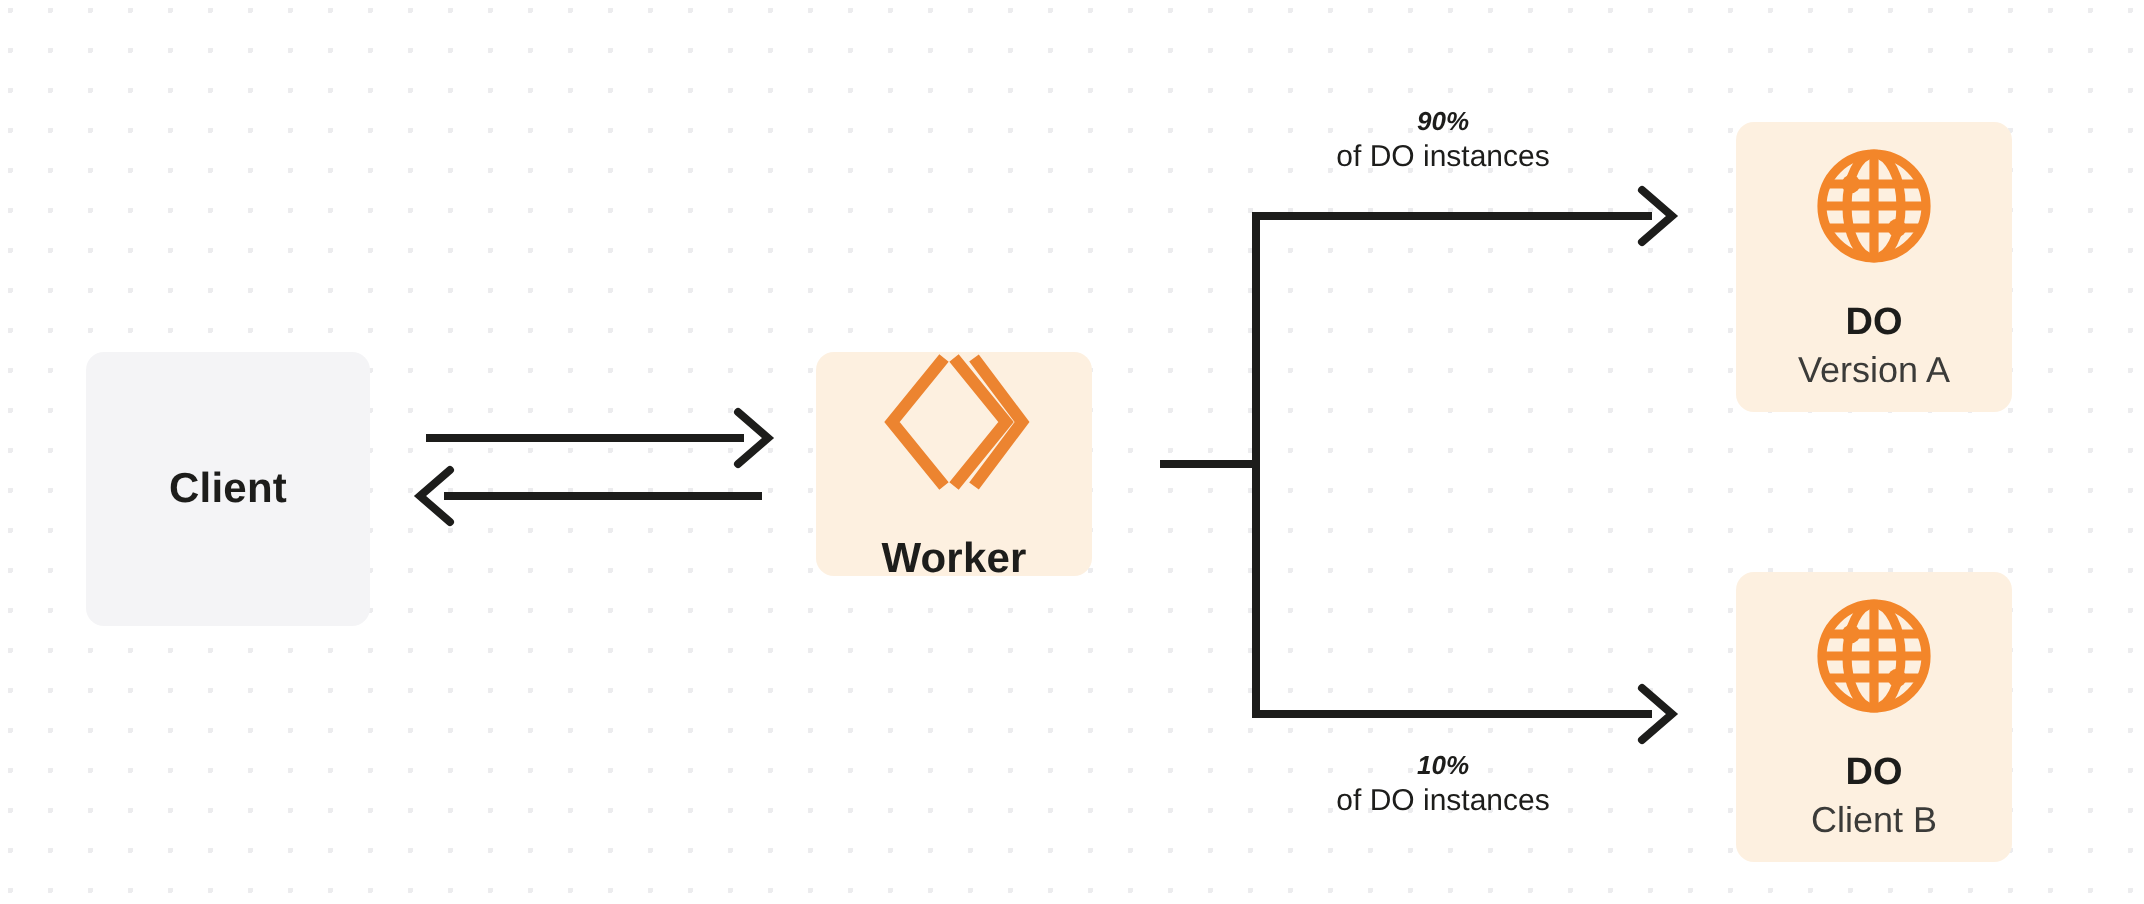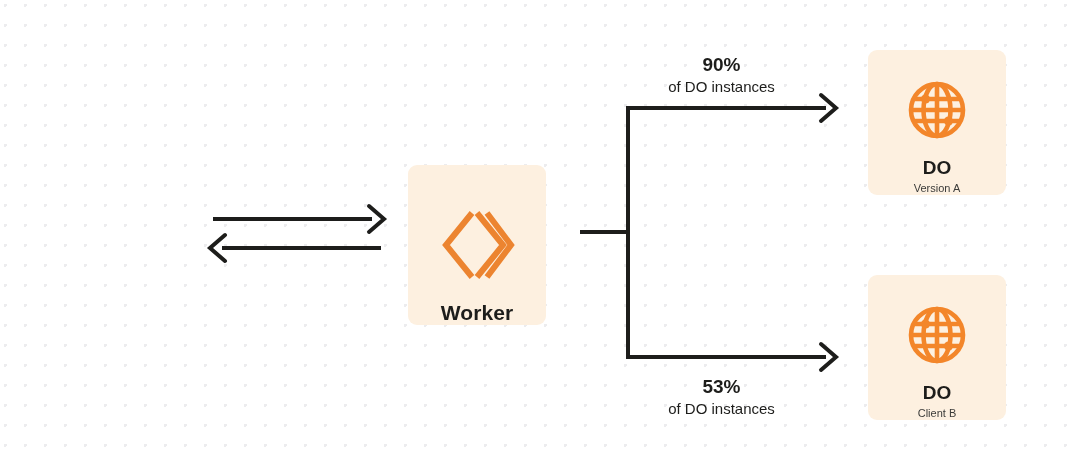--- a/index.html
+++ b/index.html
@@ -21,21 +21,22 @@
     -webkit-font-smoothing: antialiased;
   }
 
   .node {
     position: absolute;
     box-sizing: border-box;
     border-radius: 9px;
     display: flex;
     flex-direction: column;
     align-items: center;
-    justify-content: flex-end;
+    justify-content: center;
+    margin-top: 11px;
   }
 
   
   #node-client {
     left: 43px;
     top: 165px;
     width: 142px;
     height: 137px;
     background: #f4f4f6;
   }
@@ -44,21 +45,21 @@
     font-weight: bold;
     color: #1d1d1b;
     letter-spacing: 0.1px;
   }
 
   
   #node-worker {
     left: 408px;
     top: 165px;
     width: 138px;
-    height: 160px;
+    height: 112px;
     background: #fdf0e0;
   }
   .worker-icon {
     margin-top: 2px;
     margin-bottom: 16px;
   }
   .worker-label {
     font-size: 21px;
     font-weight: bold;
     color: #1d1d1b;
@@ -75,21 +76,21 @@
   #node-do-a { top: 50px; }
   #node-do-b { top: 275px; }
   .do-icon { margin-bottom: 11px; margin-top: 2px; }
   .do-title {
     font-size: 19px;
     font-weight: bold;
     color: #1d1d1b;
     line-height: 1.12;
   }
   .do-subtitle {
-    font-size: 11px;
+    font-size: 18px;
     font-weight: normal;
     color: #3b3b39;
     line-height: 1.3;
     margin-top: 2px;
   }
 
   
   #wires {
     position: absolute;
     left: 0; top: 0;
@@ -100,22 +101,23 @@
 
   
   .edge-label {
     position: absolute;
     text-align: center;
     color: #1d1d1b;
     line-height: 1.32;
     white-space: nowrap;
   }
   .edge-label .pct {
-    font-size: 19px;
-    font-weight: bold;
+    font-size: 13px;
+    font-weight: bold;
+    font-style: italic;
   }
   .edge-label .sub {
     font-size: 15px;
     font-weight: normal;
   }
   #label-top    { left: 624px; top: 52px;  width: 195px; }
   #label-bottom { left: 624px; top: 374px; width: 195px; }
 </style>
 </head>
 <body>
@@ -143,20 +145,23 @@
       <line x1="626" y1="108" x2="826" y2="108" stroke="#1d1d1b" stroke-width="4" stroke-linecap="butt"></line>
       <polyline points="821,95 836,108 821,121" fill="none" stroke="#1d1d1b" stroke-width="4" stroke-linecap="round" stroke-linejoin="miter"></polyline>
     </g>
 
     <g>
       <line x1="626" y1="357" x2="826" y2="357" stroke="#1d1d1b" stroke-width="4" stroke-linecap="butt"></line>
       <polyline points="821,344 836,357 821,370" fill="none" stroke="#1d1d1b" stroke-width="4" stroke-linecap="round" stroke-linejoin="miter"></polyline>
     </g>
   </svg>
 
+  <div class="node" id="node-client">
+    <span class="client-label">Client</span>
+  </div>
 
   <div class="node" id="node-worker">
     <span class="worker-icon">
       <svg width="76" height="72" viewBox="0 0 76 72" xmlns="http://www.w3.org/2000/svg" fill="none" stroke="#ec8430" stroke-width="6" stroke-linejoin="miter" stroke-linecap="butt">
 
         <polyline points="33,4 7,36 33,68"></polyline>
 
         <polyline points="38,4 64,36 38,68"></polyline>
 
         <polyline points="48,4 72,36 48,68"></polyline>
@@ -202,17 +207,17 @@
     <span class="do-title">DO</span>
     <span class="do-subtitle">Client B</span>
   </div>
 
   <div class="edge-label" id="label-top">
     <div class="pct">90%</div>
     <div class="sub">of DO instances</div>
   </div>
 
   <div class="edge-label" id="label-bottom">
-    <div class="pct">53%</div>
+    <div class="pct">10%</div>
     <div class="sub">of DO instances</div>
   </div>
 
 </div>
 
 </body></html>

